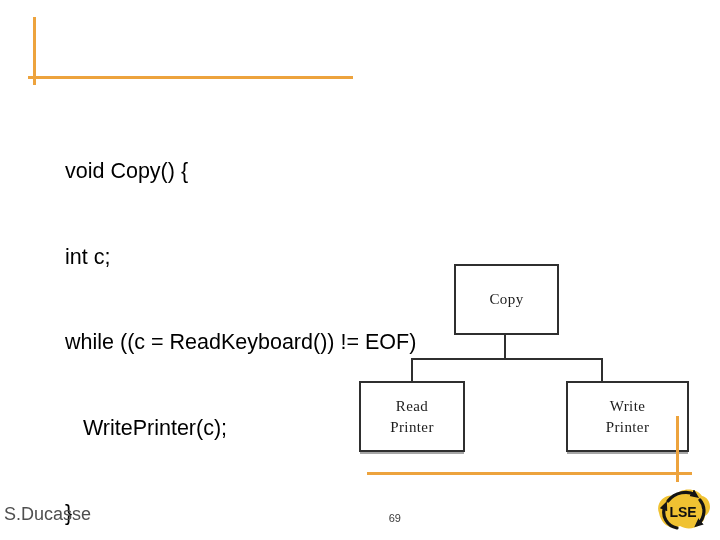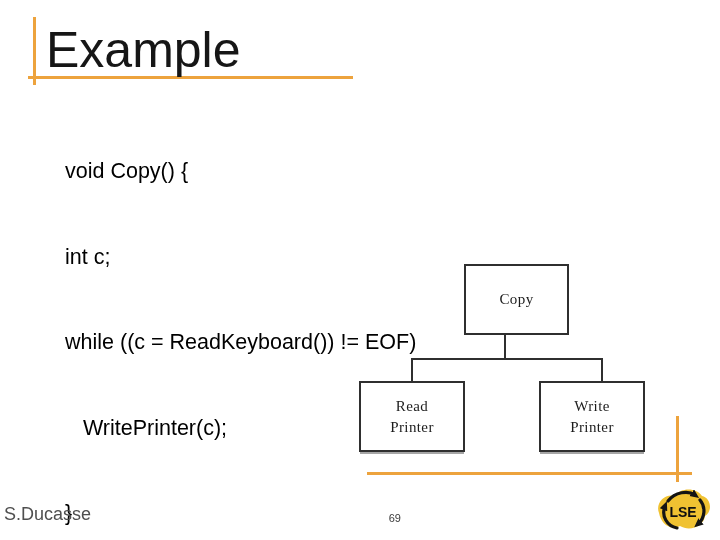--- a/index.html
+++ b/index.html
@@ -53,24 +53,24 @@
     display: flex;
     align-items: center;
     justify-content: center;
     text-align: center;
     font-family: "Liberation Serif", serif;
     font-size: 15px;
     line-height: 21px;
     color: #1c1c1c;
     letter-spacing: 0.4px;
   }
-  .box-copy  { left: 464px; top: 264px; width: 105px; height: 71px; }
+  .box-copy  { left: 454px; top: 264px; width: 105px; height: 71px; }
   .box-read  { left: 359px; top: 381px; width: 106px; height: 71px;
                box-shadow: 0 3px 0 -1px #a6a6a6; }
-  .box-write { left: 539px; top: 381px; width: 106px; height: 71px;
+  .box-write { left: 566px; top: 381px; width: 123px; height: 71px;
                box-shadow: 0 3px 0 -1px #a6a6a6; }
   .conn { position: absolute; background: #2f2f2f; }
   .conn-trunk { left: 504px; top: 335px; width: 2px; height: 24px; }
   .conn-cross { left: 411px; top: 358px; width: 192px; height: 2px; }
   .conn-dropL { left: 411px; top: 358px; width: 2px; height: 24px; }
   .conn-dropR { left: 601px; top: 358px; width: 2px; height: 24px; }
   
   .bottom-hline {
     position: absolute;
     left: 367px; top: 472px;
@@ -104,21 +104,20 @@
     width: 64px; height: 54px;
   }
 </style>
 </head>
 <body>
 
 <div class="slide">
 
   <div class="title-vline"></div>
   <div class="title-hline"></div>
-  <h1 class="title">Example</h1>
 
   <div class="code">
     <div>void Copy() {</div>
     <div>int c;</div>
     <div>while ((c = ReadKeyboard()) != EOF)</div>
     <div>   WritePrinter(c);</div>
     <div>}</div>
   </div>
 
   <div>

